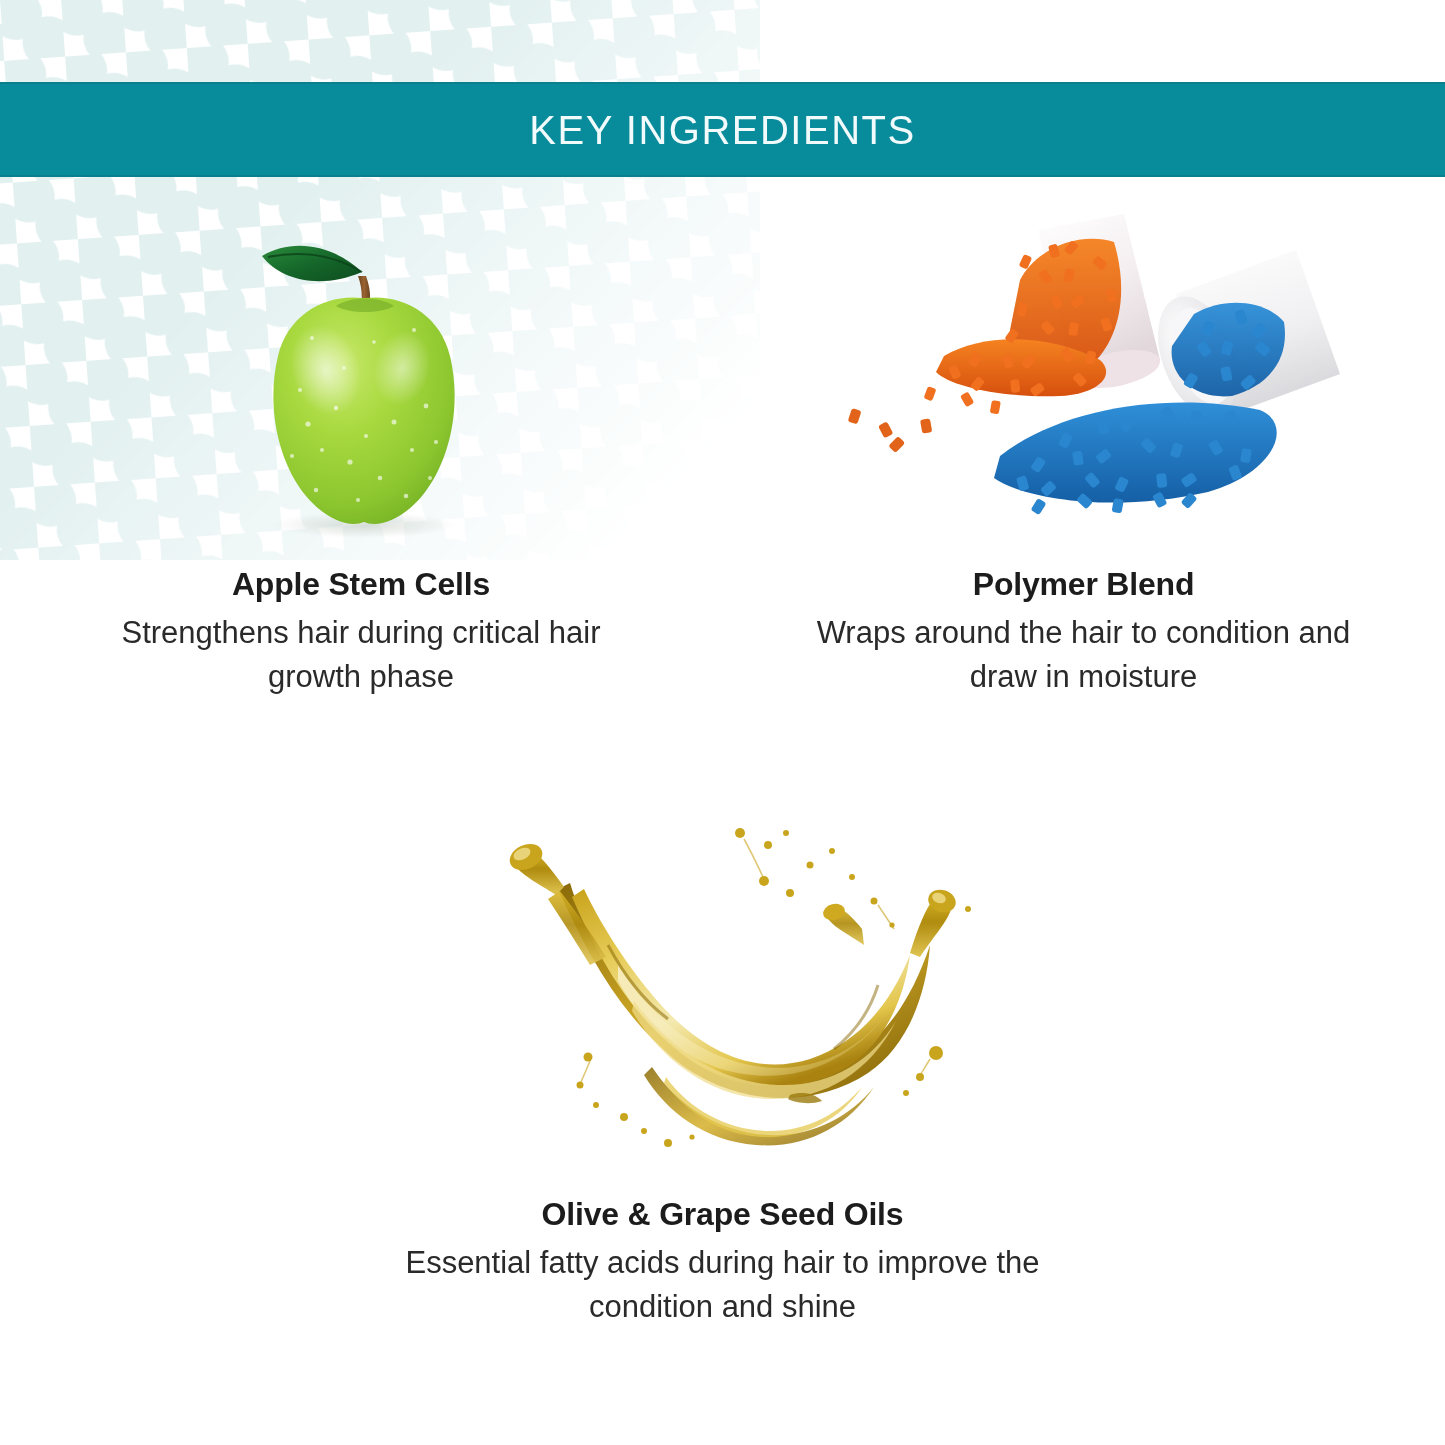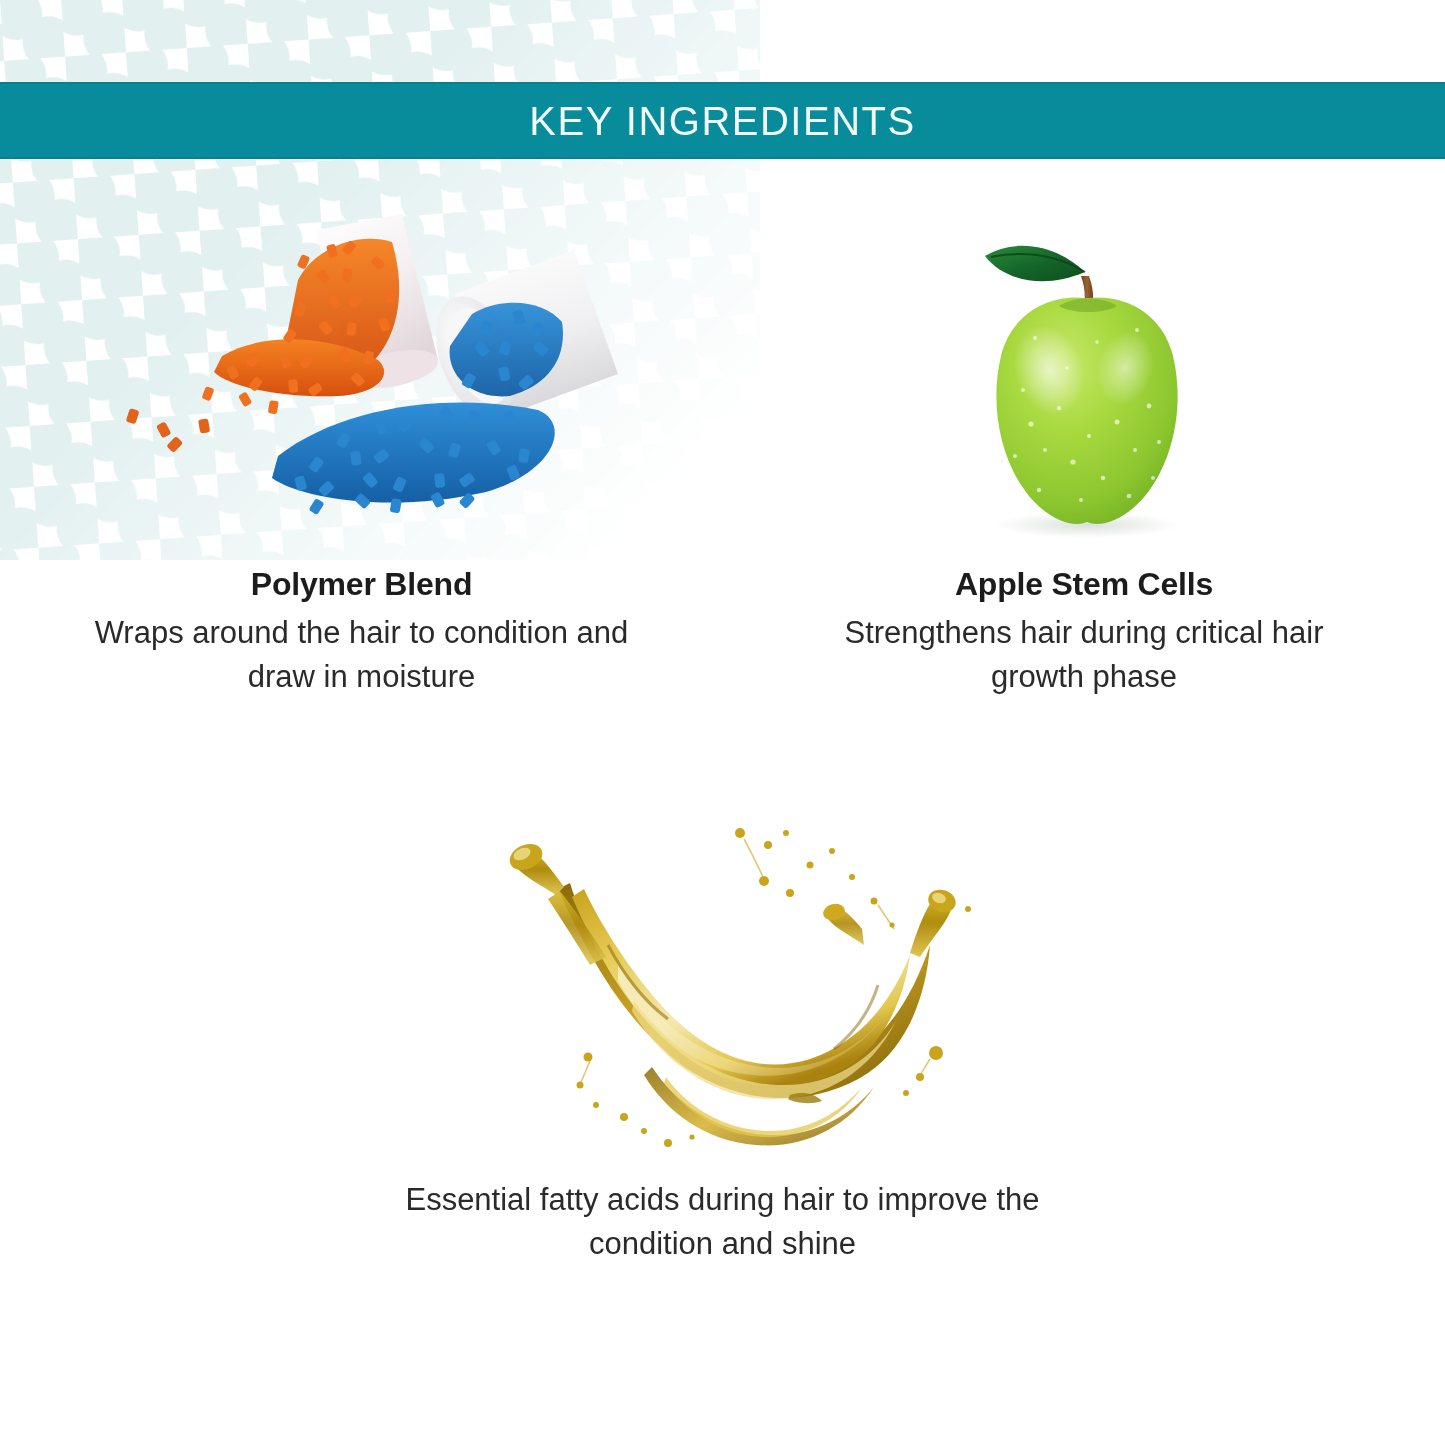--- a/index.html
+++ b/index.html
@@ -14,21 +14,21 @@
 
   
   .dots{
     position:absolute;left:0;top:0;width:760px;height:560px;
     pointer-events:none;
   }
   .dots svg{display:block;}
 
   
   .banner{
-    position:absolute;left:0;top:82px;width:1445px;height:77px;
+    position:absolute;left:0;top:82px;width:1445px;height:95px;
     background:#088b9a;
     display:flex;align-items:center;justify-content:center;
     box-sizing:border-box;
     border-top:2px solid #0a7f8d;
     border-bottom:2px solid #0a7f8d;
   }
   .banner-title{
     color:#f2fbfc;
     font-size:40px;
     letter-spacing:1.5px;
@@ -100,20 +100,98 @@
       </defs>
       <rect x="-20" y="-20" width="800" height="600" fill="url(#dotpat)" mask="url(#fademask)"></rect>
     </svg>
   </div>
 
   <div class="banner">
     <div class="banner-title">KEY INGREDIENTS</div>
   </div>
 
   <div class="row-top">
+
+    <div class="card card-left">
+      <div class="art">
+        <svg width="290" height="330" viewBox="0 0 290 330" xmlns="http://www.w3.org/2000/svg">
+          <defs>
+            <radialGradient id="appleG" cx="0.38" cy="0.3" r="0.85">
+              <stop offset="0" stop-color="#c7e86a"></stop>
+              <stop offset="0.35" stop-color="#a8d93f"></stop>
+              <stop offset="0.72" stop-color="#8cc62f"></stop>
+              <stop offset="1" stop-color="#69a71f"></stop>
+            </radialGradient>
+            <radialGradient id="hl1" cx="0.5" cy="0.5" r="0.5">
+              <stop offset="0" stop-color="#ffffff" stop-opacity="0.85"></stop>
+              <stop offset="1" stop-color="#ffffff" stop-opacity="0"></stop>
+            </radialGradient>
+            <linearGradient id="leafG" x1="0" y1="0" x2="1" y2="1">
+              <stop offset="0" stop-color="#2a8b3a"></stop>
+              <stop offset="0.5" stop-color="#15672a"></stop>
+              <stop offset="1" stop-color="#0e4d1f"></stop>
+            </linearGradient>
+            <linearGradient id="stemG" x1="0" y1="0" x2="1" y2="0">
+              <stop offset="0" stop-color="#6e4420"></stop>
+              <stop offset="0.5" stop-color="#9a6332"></stop>
+              <stop offset="1" stop-color="#6b431f"></stop>
+            </linearGradient>
+            <radialGradient id="shade" cx="0.5" cy="0.5" r="0.5">
+              <stop offset="0" stop-color="#9aa89a" stop-opacity="0.35"></stop>
+              <stop offset="1" stop-color="#9aa89a" stop-opacity="0"></stop>
+            </radialGradient>
+          </defs>
+
+          <ellipse cx="148" cy="315" rx="92" ry="13" fill="url(#shade)"></ellipse>
+
+          <path d="M150 66 C156 82 155 96 150 108 L142 106 C147 94 147 80 142 66 Z" fill="url(#stemG)"></path>
+
+          <path d="M146 62 C116 34 76 28 46 46 C64 70 104 80 146 62 Z" fill="url(#leafG)"></path>
+          <path d="M146 62 C120 46 88 40 52 47" stroke="#0b3f18" stroke-width="2" fill="none" opacity="0.75"></path>
+
+          <path d="M146 88
+                   C110 84 72 104 62 146
+                   C50 196 62 252 90 286
+                   C110 310 134 318 148 312
+                   C162 318 186 310 206 286
+                   C234 252 246 196 234 146
+                   C224 104 186 84 150 88 Z" fill="url(#appleG)"></path>
+
+          <path d="M120 96 C134 86 164 86 178 96 C164 104 134 104 120 96 Z" fill="#6ea524" opacity="0.55"></path>
+
+          <ellipse cx="110" cy="160" rx="34" ry="46" fill="url(#hl1)" opacity="0.75" transform="rotate(-18 110 160)"></ellipse>
+          <ellipse cx="186" cy="158" rx="28" ry="38" fill="url(#hl1)" opacity="0.6" transform="rotate(14 186 158)"></ellipse>
+
+          <g fill="#ffffff" opacity="0.62">
+            <circle cx="92" cy="214" r="2.6"></circle>
+              <circle cx="106" cy="240" r="2"></circle>
+            <circle cx="120" cy="198" r="2.2"></circle>
+              <circle cx="134" cy="252" r="2.6"></circle>
+            <circle cx="150" cy="226" r="2"></circle>
+              <circle cx="164" cy="268" r="2.3"></circle>
+            <circle cx="178" cy="212" r="2.5"></circle>
+              <circle cx="196" cy="240" r="2"></circle>
+            <circle cx="210" cy="196" r="2.4"></circle>
+              <circle cx="84" cy="180" r="2"></circle>
+            <circle cx="100" cy="280" r="2.2"></circle>
+              <circle cx="142" cy="290" r="2"></circle>
+            <circle cx="190" cy="286" r="2.3"></circle>
+              <circle cx="220" cy="232" r="2"></circle>
+            <circle cx="128" cy="158" r="1.8"></circle>
+              <circle cx="158" cy="132" r="1.8"></circle>
+            <circle cx="198" cy="120" r="2"></circle>
+              <circle cx="96" cy="128" r="1.9"></circle>
+            <circle cx="214" cy="268" r="2"></circle>
+              <circle cx="76" cy="246" r="2"></circle>
+          </g>
+        </svg>
+      </div>
+      <div class="card-title">Apple Stem Cells</div>
+      <div class="card-desc">Strengthens hair during critical hair growth phase</div>
+    </div>
 
     <div class="card card-right">
       <div class="art">
         <svg width="520" height="330" viewBox="0 0 520 330" xmlns="http://www.w3.org/2000/svg">
           <defs>
             <linearGradient id="tubeA" x1="0" y1="0" x2="0.4" y2="1">
               <stop offset="0" stop-color="#ffffff"></stop>
               <stop offset="0.55" stop-color="#f4eef0"></stop>
               <stop offset="1" stop-color="#e2d8dc"></stop>
             </linearGradient>
@@ -226,98 +304,20 @@
             <rect x="252" y="290" width="10" height="14" rx="2.8" transform="rotate(-48 252 290)"></rect>
             <rect x="290" y="288" width="10" height="14" rx="2.8" transform="rotate(10 290 288)"></rect>
             <rect x="328" y="286" width="10" height="14" rx="2.8" transform="rotate(-28 328 286)"></rect>
             <rect x="366" y="282" width="10" height="14" rx="2.8" transform="rotate(42 366 282)"></rect>
           </g>
         </svg>
       </div>
       <div class="card-title">Polymer Blend</div>
       <div class="card-desc">Wraps around the hair to condition and draw in moisture</div>
     </div>
-
-    <div class="card card-left">
-      <div class="art">
-        <svg width="290" height="330" viewBox="0 0 290 330" xmlns="http://www.w3.org/2000/svg">
-          <defs>
-            <radialGradient id="appleG" cx="0.38" cy="0.3" r="0.85">
-              <stop offset="0" stop-color="#c7e86a"></stop>
-              <stop offset="0.35" stop-color="#a8d93f"></stop>
-              <stop offset="0.72" stop-color="#8cc62f"></stop>
-              <stop offset="1" stop-color="#69a71f"></stop>
-            </radialGradient>
-            <radialGradient id="hl1" cx="0.5" cy="0.5" r="0.5">
-              <stop offset="0" stop-color="#ffffff" stop-opacity="0.85"></stop>
-              <stop offset="1" stop-color="#ffffff" stop-opacity="0"></stop>
-            </radialGradient>
-            <linearGradient id="leafG" x1="0" y1="0" x2="1" y2="1">
-              <stop offset="0" stop-color="#2a8b3a"></stop>
-              <stop offset="0.5" stop-color="#15672a"></stop>
-              <stop offset="1" stop-color="#0e4d1f"></stop>
-            </linearGradient>
-            <linearGradient id="stemG" x1="0" y1="0" x2="1" y2="0">
-              <stop offset="0" stop-color="#6e4420"></stop>
-              <stop offset="0.5" stop-color="#9a6332"></stop>
-              <stop offset="1" stop-color="#6b431f"></stop>
-            </linearGradient>
-            <radialGradient id="shade" cx="0.5" cy="0.5" r="0.5">
-              <stop offset="0" stop-color="#9aa89a" stop-opacity="0.35"></stop>
-              <stop offset="1" stop-color="#9aa89a" stop-opacity="0"></stop>
-            </radialGradient>
-          </defs>
-
-          <ellipse cx="148" cy="315" rx="92" ry="13" fill="url(#shade)"></ellipse>
-
-          <path d="M150 66 C156 82 155 96 150 108 L142 106 C147 94 147 80 142 66 Z" fill="url(#stemG)"></path>
-
-          <path d="M146 62 C116 34 76 28 46 46 C64 70 104 80 146 62 Z" fill="url(#leafG)"></path>
-          <path d="M146 62 C120 46 88 40 52 47" stroke="#0b3f18" stroke-width="2" fill="none" opacity="0.75"></path>
-
-          <path d="M146 88
-                   C110 84 72 104 62 146
-                   C50 196 62 252 90 286
-                   C110 310 134 318 148 312
-                   C162 318 186 310 206 286
-                   C234 252 246 196 234 146
-                   C224 104 186 84 150 88 Z" fill="url(#appleG)"></path>
-
-          <path d="M120 96 C134 86 164 86 178 96 C164 104 134 104 120 96 Z" fill="#6ea524" opacity="0.55"></path>
-
-          <ellipse cx="110" cy="160" rx="34" ry="46" fill="url(#hl1)" opacity="0.75" transform="rotate(-18 110 160)"></ellipse>
-          <ellipse cx="186" cy="158" rx="28" ry="38" fill="url(#hl1)" opacity="0.6" transform="rotate(14 186 158)"></ellipse>
-
-          <g fill="#ffffff" opacity="0.62">
-            <circle cx="92" cy="214" r="2.6"></circle>
-              <circle cx="106" cy="240" r="2"></circle>
-            <circle cx="120" cy="198" r="2.2"></circle>
-              <circle cx="134" cy="252" r="2.6"></circle>
-            <circle cx="150" cy="226" r="2"></circle>
-              <circle cx="164" cy="268" r="2.3"></circle>
-            <circle cx="178" cy="212" r="2.5"></circle>
-              <circle cx="196" cy="240" r="2"></circle>
-            <circle cx="210" cy="196" r="2.4"></circle>
-              <circle cx="84" cy="180" r="2"></circle>
-            <circle cx="100" cy="280" r="2.2"></circle>
-              <circle cx="142" cy="290" r="2"></circle>
-            <circle cx="190" cy="286" r="2.3"></circle>
-              <circle cx="220" cy="232" r="2"></circle>
-            <circle cx="128" cy="158" r="1.8"></circle>
-              <circle cx="158" cy="132" r="1.8"></circle>
-            <circle cx="198" cy="120" r="2"></circle>
-              <circle cx="96" cy="128" r="1.9"></circle>
-            <circle cx="214" cy="268" r="2"></circle>
-              <circle cx="76" cy="246" r="2"></circle>
-          </g>
-        </svg>
-      </div>
-      <div class="card-title">Apple Stem Cells</div>
-      <div class="card-desc">Strengthens hair during critical hair growth phase</div>
-    </div>
   </div>
 
   <div class="row-bottom">
     <div class="card card-bottom">
       <div class="art-bottom">
         <svg width="570" height="360" viewBox="0 0 570 360" xmlns="http://www.w3.org/2000/svg">
           <defs>
             <linearGradient id="oilMain" x1="0" y1="0" x2="0.6" y2="1">
               <stop offset="0" stop-color="#c8a21a"></stop>
               <stop offset="0.3" stop-color="#e6cb55"></stop>
@@ -414,17 +414,18 @@
             <circle cx="254" cy="332" r="2.6"></circle>
           </g>
           <g stroke="#c9a51e" stroke-width="1.6" fill="none" opacity="0.6">
             <path d="M306 34 C316 52 322 66 326 74"></path>
             <path d="M440 100 C448 112 452 118 456 124"></path>
             <path d="M152 256 C148 266 144 274 142 280"></path>
             <path d="M492 254 C486 264 482 270 480 274"></path>
           </g>
         </svg>
       </div>
+      <div class="card-title">Olive &amp; Grape Seed Oils</div>
       <div class="card-desc">Essential fatty acids during hair to improve the condition and shine</div>
     </div>
   </div>
 
 </div>
 
 </body></html>

